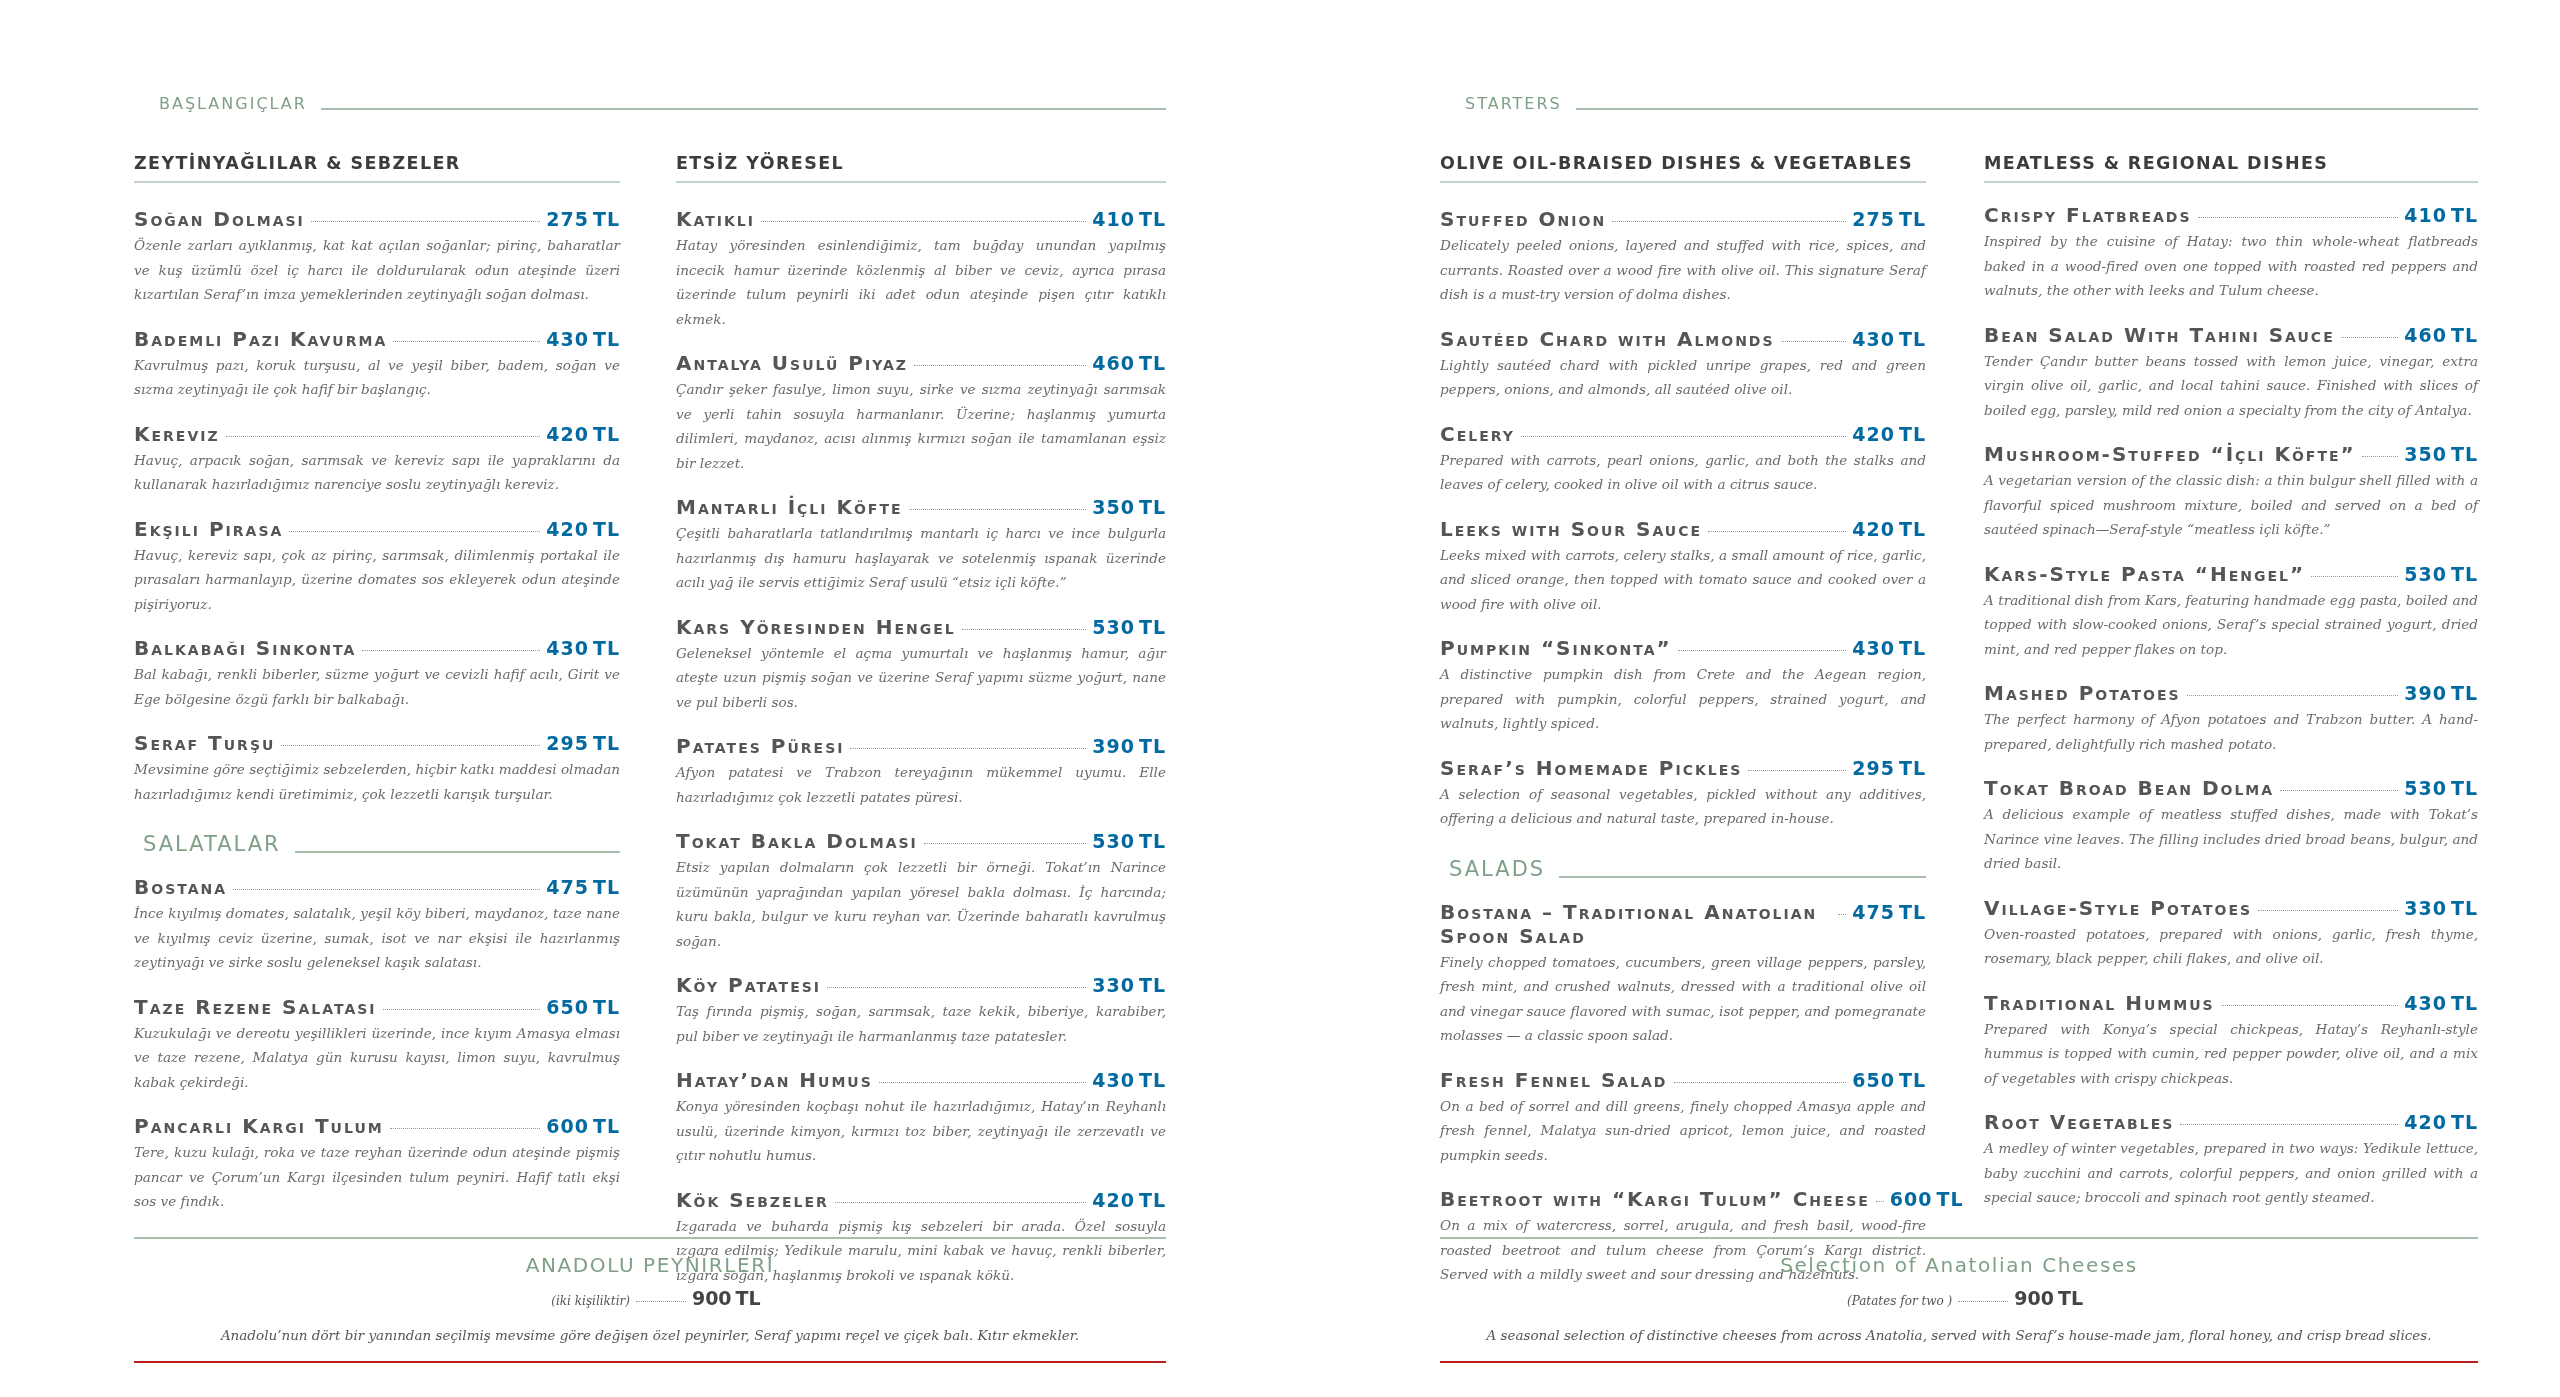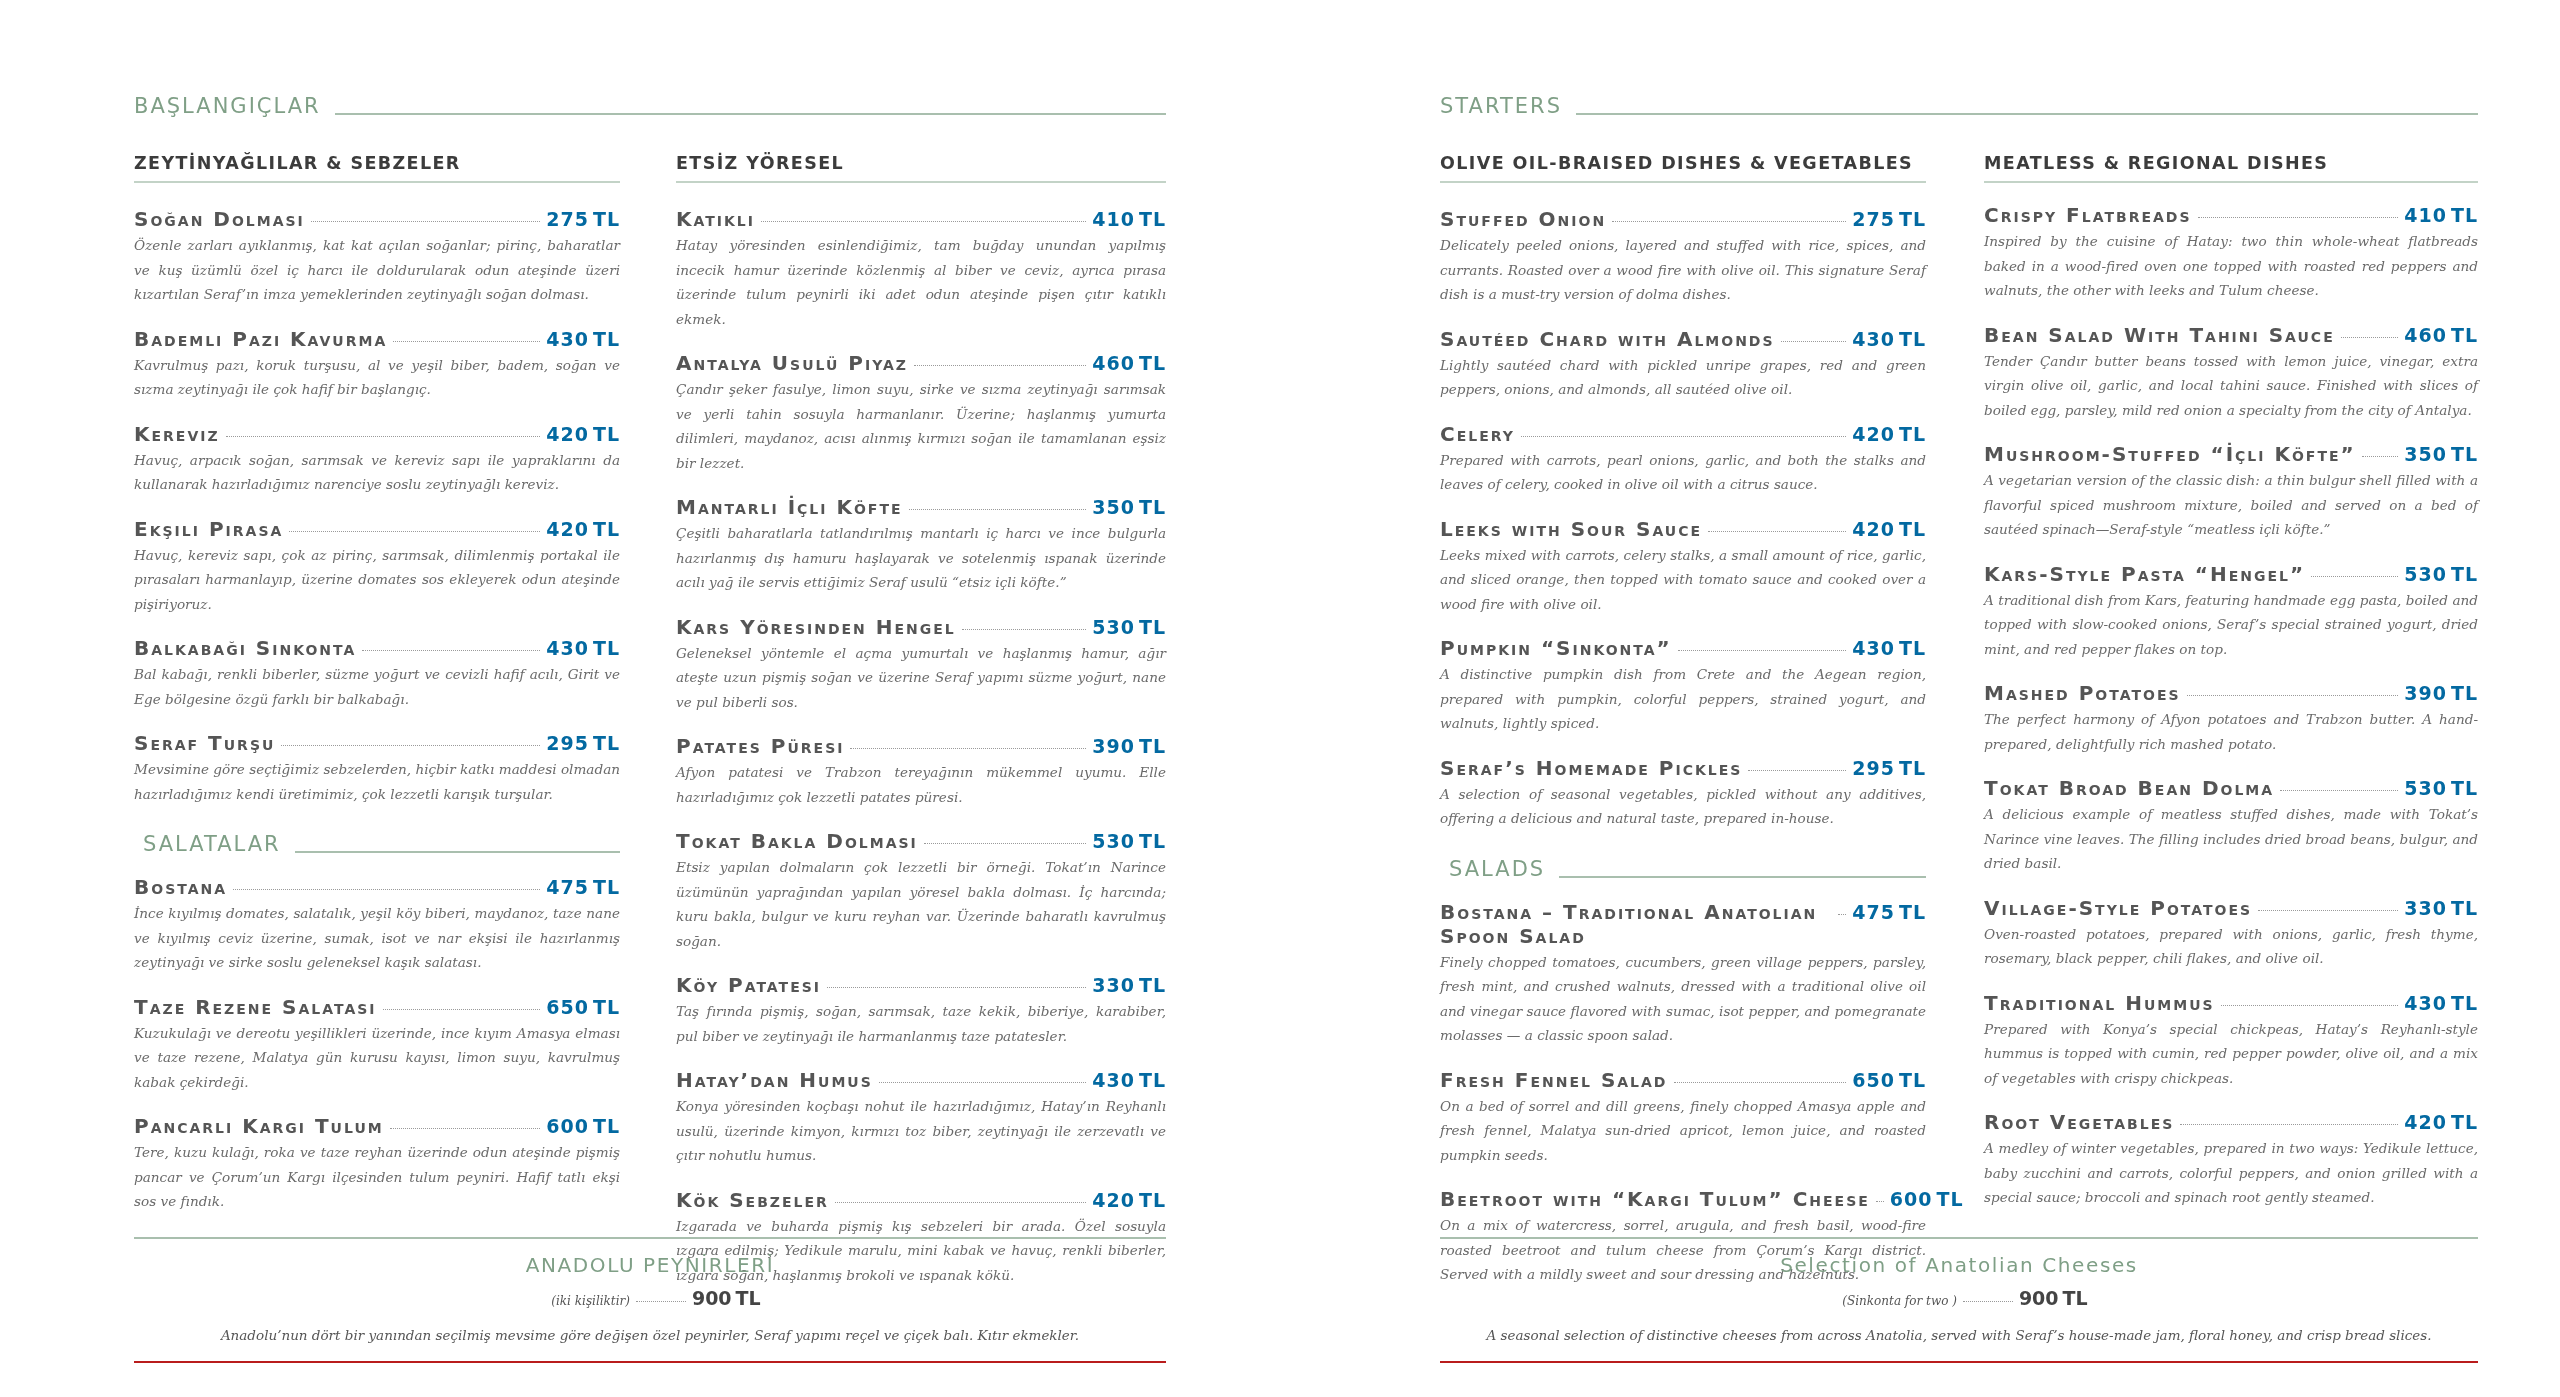--- a/index.html
+++ b/index.html
@@ -2,21 +2,21 @@
 <html><head>
 <meta charset="utf-8">
 <style>
   html, body { margin: 0; padding: 0; background: #ffffff; }
   body { width: 2560px; height: 1397px; position: relative; overflow: hidden; font-family: "Liberation Sans", sans-serif; color: #4a4a4a; }
   .page { position: absolute; top: 0; height: 1397px; }
   .page.left { left: 134px; width: 1032px; }
   .page.right { left: 1440px; width: 1038px; }
 
   .section-head { position: absolute; left: 0; right: 0; display: flex; align-items: flex-end; }
-  .section-head .title { font-family: "DejaVu Sans", sans-serif; font-size: 21px; letter-spacing: 2px; color: #7f9f86; font-weight: normal; white-space: nowrap; line-height: 1; }
+  .section-head .title { font-family: "DejaVu Sans", sans-serif; font-size: 16px; letter-spacing: 2px; color: #7f9f86; font-weight: normal; white-space: nowrap; line-height: 1; margin-left: 25px; }
   .section-head .rule { flex: 1; border-bottom: 2px solid #a9bfae; margin-left: 14px; margin-bottom: 2px; }
 
   .col { position: absolute; }
   .sub-head { font-family: "DejaVu Sans", sans-serif; font-weight: bold; font-size: 17.5px; letter-spacing: 1.4px; color: #3c3c3c; padding-bottom: 8px; border-bottom: 2px solid #c3d3c7; white-space: nowrap; }
 
   .item { margin-top: 20px; }
   .item-row { display: flex; align-items: baseline; }
   .item-name { font-family: "DejaVu Sans", sans-serif; font-variant: small-caps; font-weight: bold; font-size: 20px; letter-spacing: 2px; color: #555; white-space: nowrap; }
   .item-name.wrap { white-space: normal; }
   .dots { flex: 1; border-bottom: 1px dotted #9a9a9a; margin: 0 6px; transform: translateY(-4px); min-width: 8px; }
@@ -363,17 +363,17 @@
         <div class="item-row">
           <span class="item-name">Root Vegetables</span>
           <span class="dots"></span>
           <span class="price"><span>420</span><span class="cur">TL</span></span>
         </div>
         <div class="desc">A medley of winter vegetables, prepared in two ways: Yedikule lettuce, baby zucchini and carrots, colorful peppers, and onion grilled with a special sauce; broccoli and spinach root gently steamed.</div>
       </div>
     </div>
 
   <div class="cheese" style="top:1237px;"><div class="c-title">Selection of Anatolian Cheeses</div><div class="c-portion">
-        <span class="c-portion-label">(Sinkonta for two )</span>
+        <span class="c-portion-label">(Patates for two )</span>
         <span class="c-dots"></span>
         <span class="c-price"><span>900</span><span class="cur">TL</span></span>
       </div><div class="c-desc">A seasonal selection of distinctive cheeses from across Anatolia, served with Seraf’s house-made jam, floral honey, and crisp bread slices.</div></div>
 </div>
 
 </body></html>

